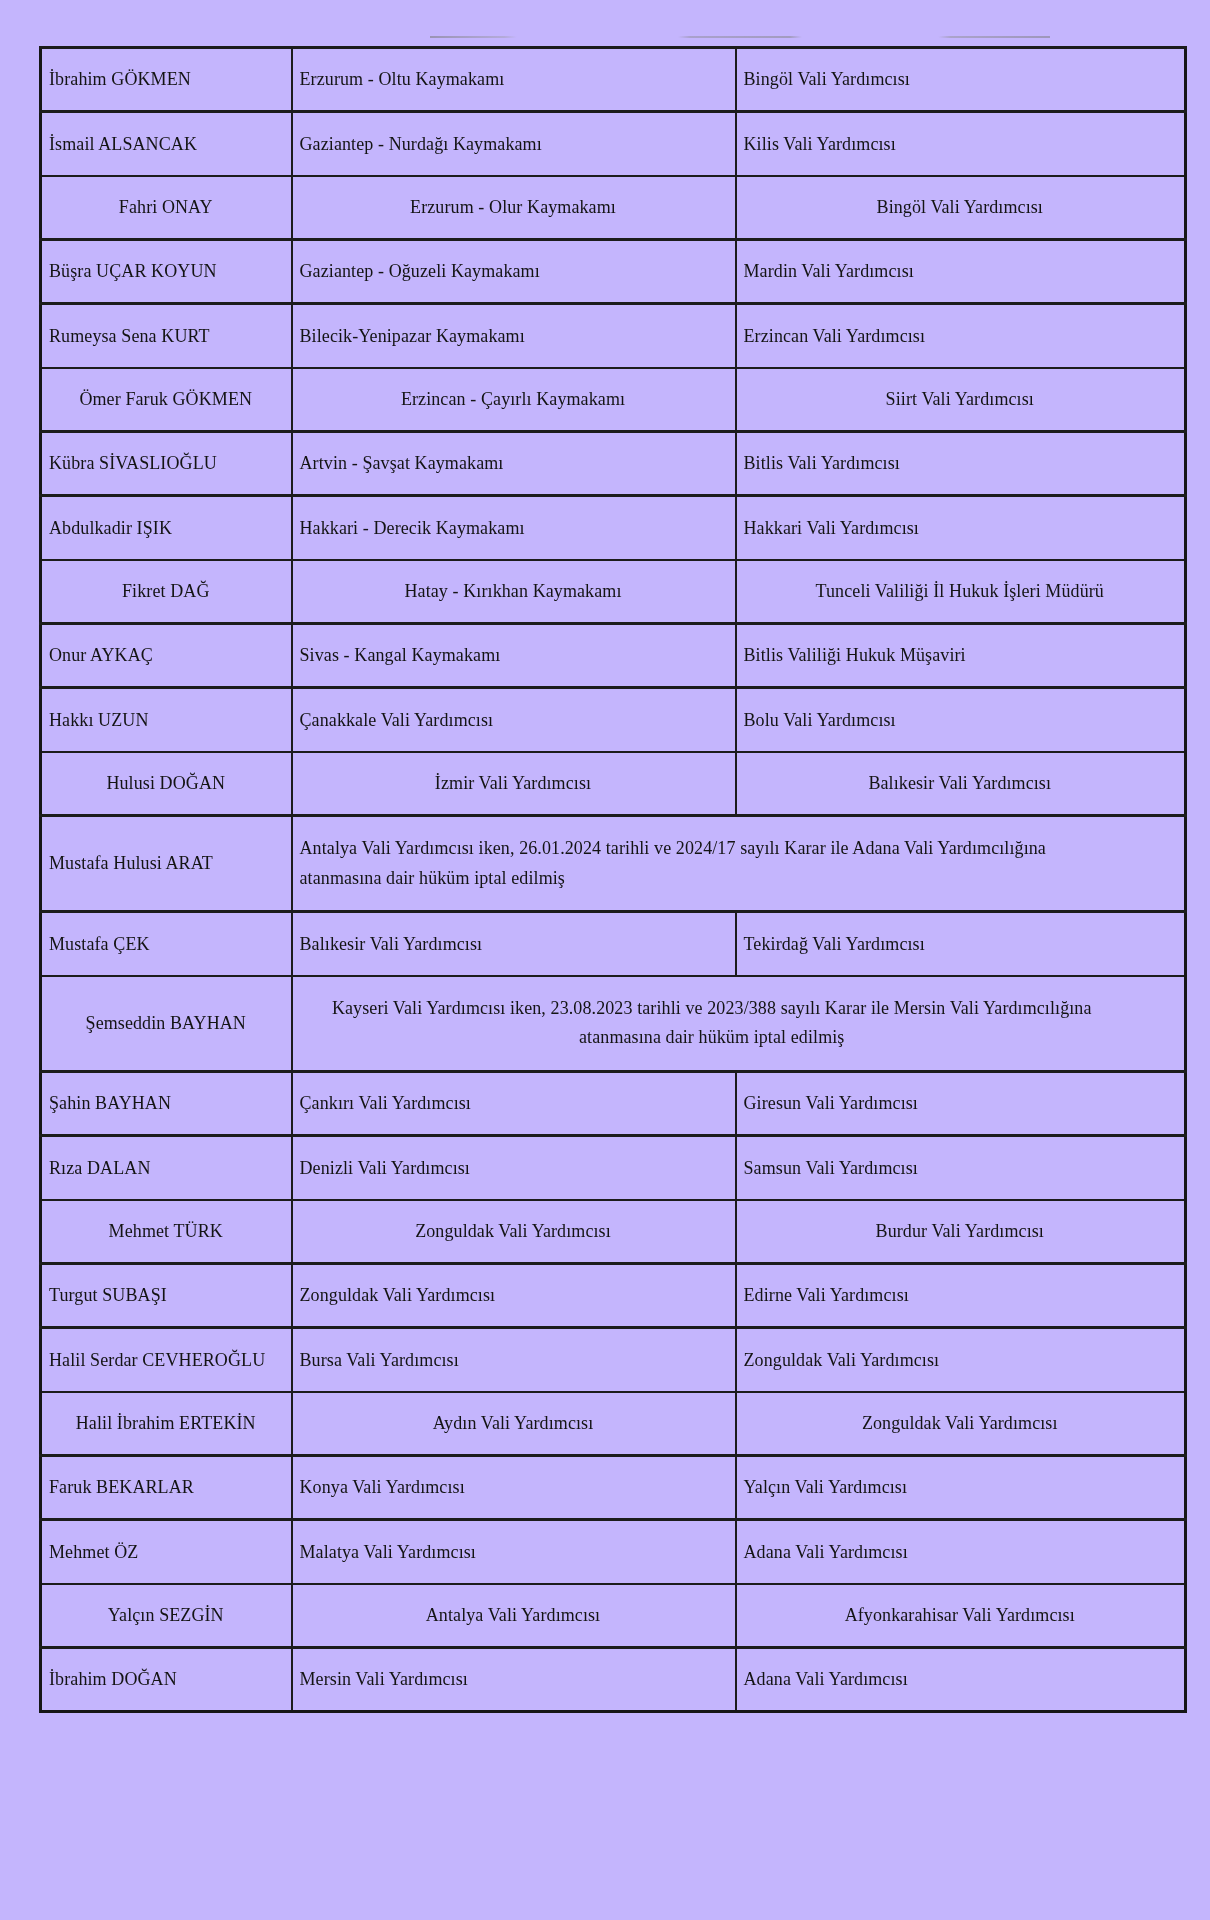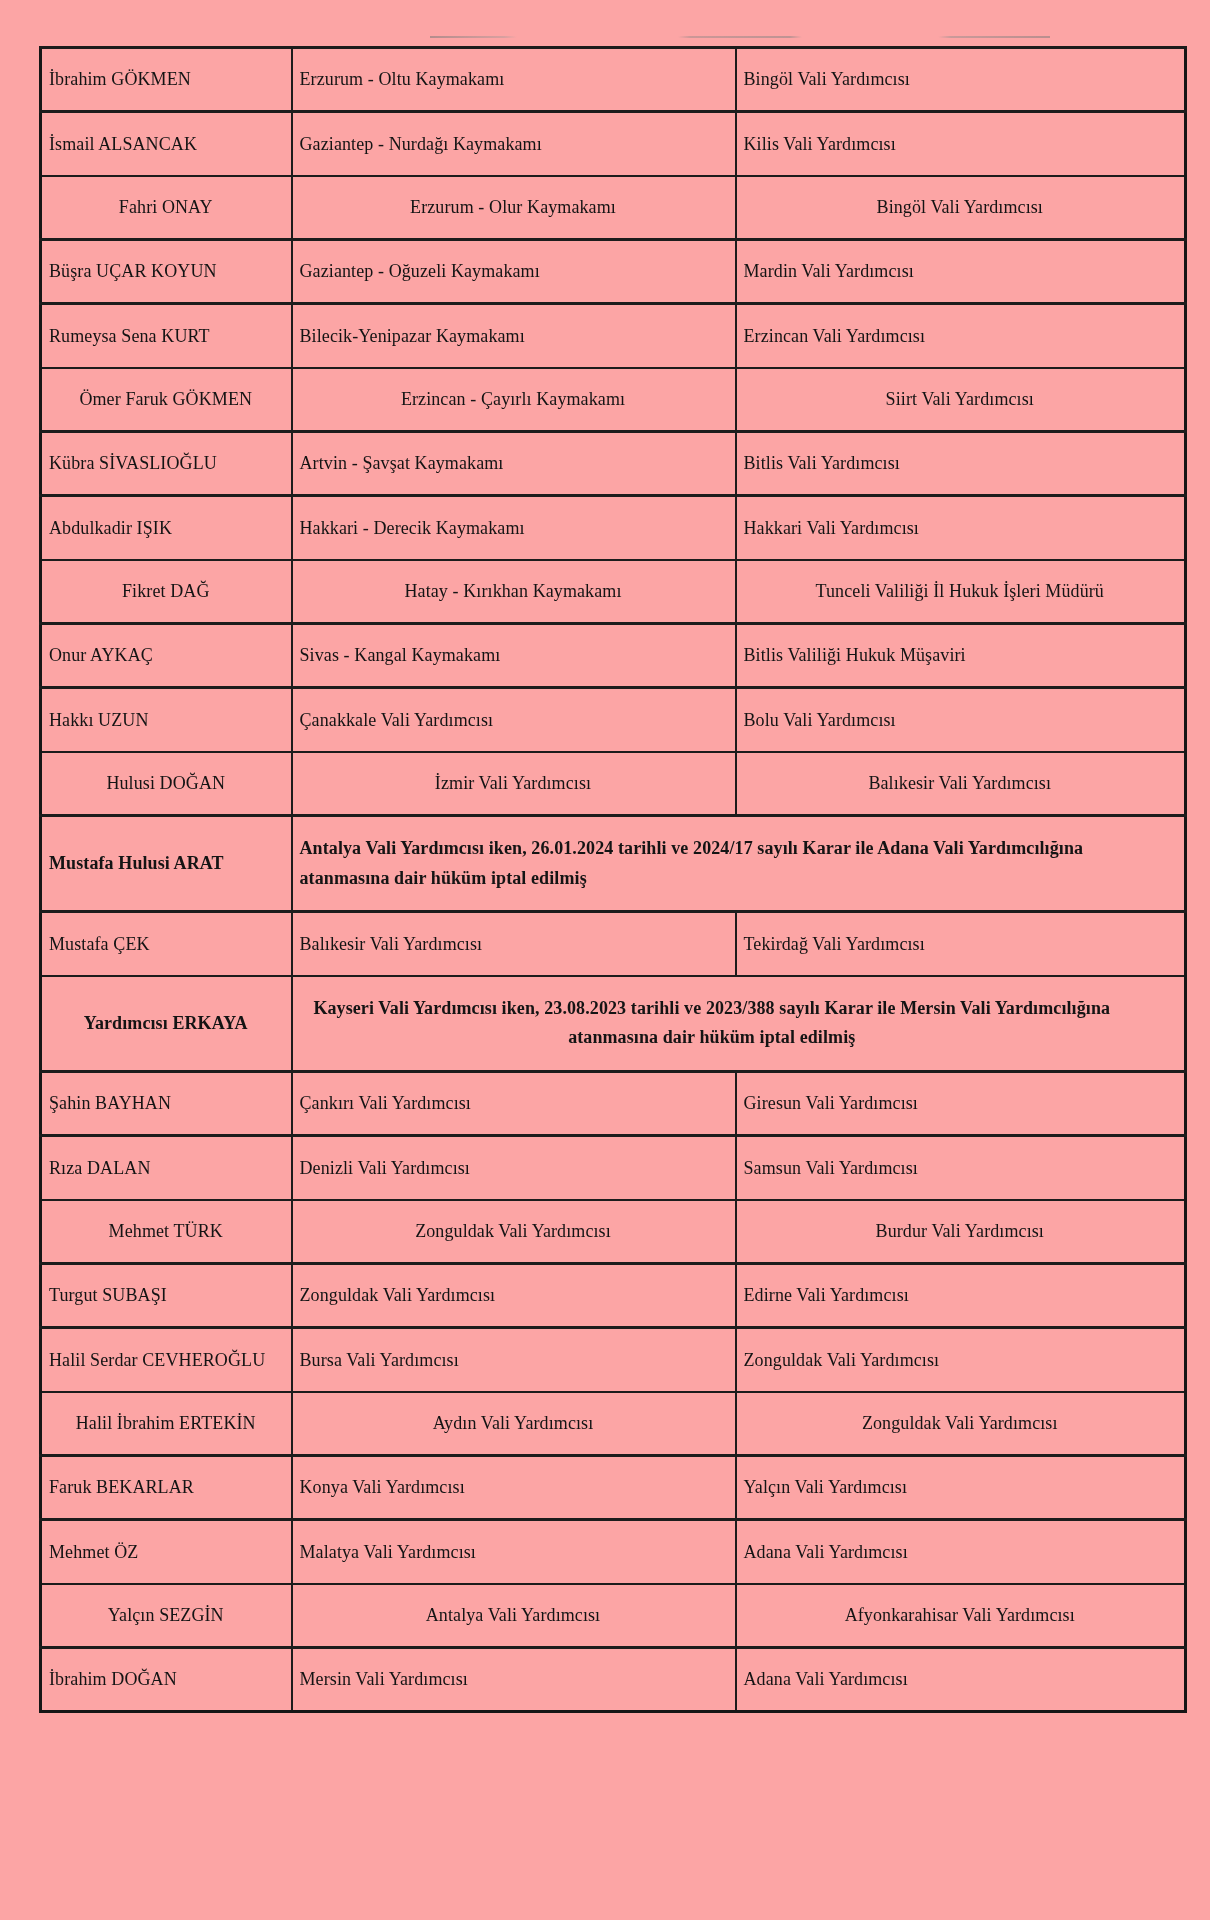--- a/index.html
+++ b/index.html
@@ -6,36 +6,36 @@
     margin: 0; padding: 0;
     width: 1210px; height: 1920px;
     background: #ffffff;
     font-family: "Liberation Serif", "DejaVu Serif", serif;
     color: #141414;
     -webkit-font-smoothing: antialiased;
   }
   .page {
     position: relative;
     width: 1210px; height: 1920px;
-    background: #fca5a5;
+    background: #c4b5fd;
     overflow: hidden;
   }
   table.appointments {
     position: absolute;
     left: 39px; top: 46px;
     width: 1145px;
     border-collapse: collapse;
     table-layout: fixed;
     border: 3px solid #161616;
   }
   col.c1 { width: 251px; }
   col.c2 { width: 444px; }
   col.c3 { width: 450px; }
   tr.row { height: 64px; }
-  tr.row-tall { height: 96px; font-weight: bold; }
+  tr.row-tall { height: 96px; }
   td {
     border: 2px solid #1c1c1c;
     border-top-width: 3px;
     vertical-align: middle;
     padding: 4px 8px 4px 7px;
     font-size: 18px;
     line-height: 1.25;
     letter-spacing: 0.1px;
     overflow: hidden;
     white-space: normal;
@@ -134,21 +134,21 @@
       <tr class="row-tall">
         <td>Mustafa Hulusi ARAT</td>
         <td class="note-cell" colspan="2">Antalya Vali Yardımcısı iken, 26.01.2024 tarihli ve  2024/17 sayılı Karar ile Adana Vali Yardımcılığına atanmasına dair hüküm iptal edilmiş</td>
       </tr>
       <tr class="row">
         <td>Mustafa ÇEK</td>
         <td>Balıkesir Vali Yardımcısı</td>
         <td>Tekirdağ Vali Yardımcısı</td>
       </tr>
       <tr class="row-tall">
-        <td>Yardımcısı ERKAYA</td>
+        <td>Şemseddin BAYHAN</td>
         <td class="note-cell" colspan="2">Kayseri Vali Yardımcısı iken, 23.08.2023 tarihli ve 2023/388 sayılı Karar ile Mersin Vali Yardımcılığına atanmasına dair hüküm iptal edilmiş</td>
       </tr>
       <tr class="row">
         <td>Şahin BAYHAN</td>
         <td>Çankırı Vali Yardımcısı</td>
         <td>Giresun Vali Yardımcısı</td>
       </tr>
       <tr class="row">
         <td>Rıza DALAN</td>
         <td>Denizli Vali Yardımcısı</td>

